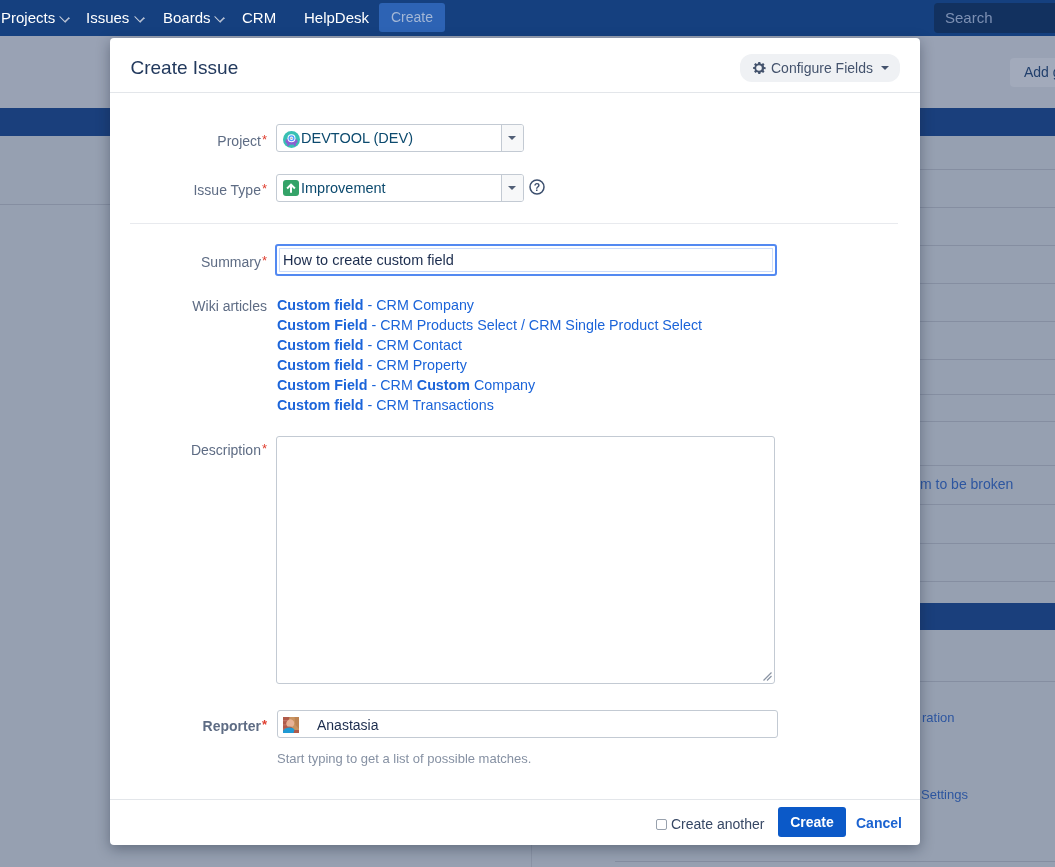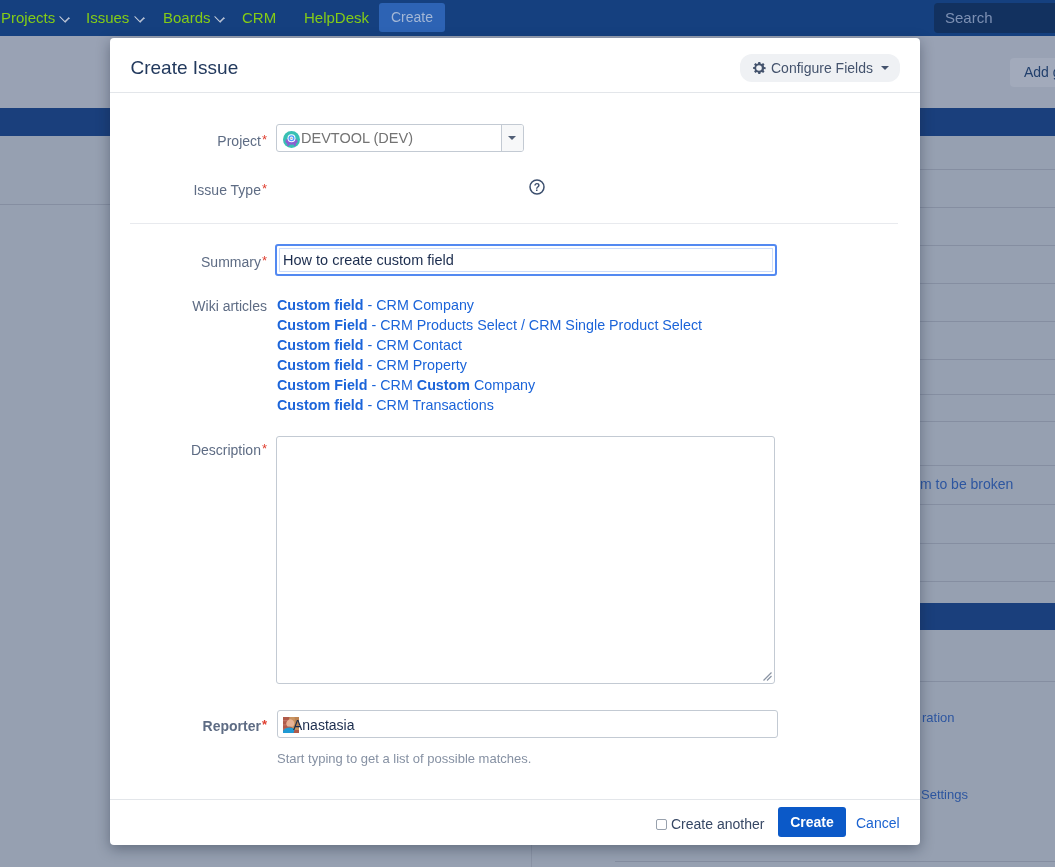--- a/index.html
+++ b/index.html
@@ -1,21 +1,21 @@
 <!DOCTYPE html>
 <html><head>
 <meta charset="utf-8">
 <style>
   html,body{margin:0;padding:0;}
   body{width:1055px;height:867px;overflow:hidden;position:relative;
        font-family:"Liberation Sans",sans-serif;background:#96a0b1;}
   .abs{position:absolute;}
   
   #navbar{left:0;top:0;width:1055px;height:36px;background:#15407f;}
-  .navitem{position:absolute;top:9px;font-size:15px;color:#84cc16;}
+  .navitem{position:absolute;top:9px;font-size:15px;color:#ffffff;}
   .caret{position:absolute;top:13px;width:7px;height:7px;
          border-right:2px solid #b7c1d3;border-bottom:2px solid #b7c1d3;
          transform:rotate(45deg) scale(1,0.8);border-radius:1px;}
   #navcreate{position:absolute;left:379px;top:3px;width:66px;height:29px;
              background:#2d63b4;border-radius:3px;color:#a3b7d6;font-size:14px;
              text-align:center;line-height:29px;}
   #navsearch{position:absolute;left:934px;top:3px;width:121px;height:30px;
              background:#12315f;border-radius:4px 0 0 4px;color:#7d90b3;
              font-size:15px;line-height:30px;padding-left:11px;box-sizing:border-box;}
   #band1{left:0;top:36px;width:1055px;height:72px;background:#99a2b4;}
@@ -37,47 +37,47 @@
        border-radius:12px;color:#44536d;font-size:14px;}
   #cfg .gtxt{position:absolute;left:31px;top:6px;}
   #cfg .ccaret{position:absolute;right:11px;top:12px;width:0;height:0;
         border-left:4px solid transparent;border-right:4px solid transparent;
         border-top:4px solid #44536d;}
   .hline{position:absolute;background:#e3e6ea;height:1px;}
   label.f{position:absolute;font-size:14px;color:#5e6c84;text-align:right;width:150px;left:7px;}
   label.f em{font-style:normal;color:#e03e2f;font-size:13px;vertical-align:2px;margin-left:1px;}
   .selbox{position:absolute;width:248px;height:28px;border:1px solid #c3cad3;
           border-radius:3px;background:#fff;box-sizing:border-box;}
-  .selbox .txt{position:absolute;left:24px;top:5px;font-size:14.5px;color:#737373;}
+  .selbox .txt{position:absolute;left:24px;top:5px;font-size:14.5px;color:#0c4a6e;}
   .selbtn{position:absolute;right:0;top:0;width:21px;height:26px;background:#f7f8f9;
           border-left:1px solid #c3cad3;border-radius:0 2px 2px 0;}
   .selbtn:after{content:"";position:absolute;left:6px;top:11px;width:0;height:0;
           border-left:4px solid transparent;border-right:4px solid transparent;
           border-top:4px solid #515f77;}
   #summary{left:165px;top:206px;width:486px;height:28px;border:2px solid #5389f1;
            border-radius:3px;font-size:14.5px;color:#1b2c4d;padding:0 6px;
            line-height:29px;background:#fff;box-sizing:content-box;
            box-shadow:inset 0 0 0 2px #fff, inset 0 0 0 3px #cdddfb;}
   .wikiline{position:absolute;left:167px;font-size:14.3px;line-height:20px;color:#1b64d9;white-space:nowrap;}
   .wikiline b{font-weight:bold;}
   #desc{left:166px;top:398px;width:499px;height:248px;border:1px solid #c3cad3;
         border-radius:3px;background:#fff;box-sizing:border-box;}
   #resizer{position:absolute;right:2px;bottom:2px;width:10px;height:10px;}
   #reporter{left:167px;top:672px;width:501px;height:28px;border:1px solid #c3cad3;
             border-radius:3px;background:#fff;box-sizing:border-box;}
-  #reporter .txt{position:absolute;left:15px;top:6px;font-size:14px;color:#1b2c4d;text-align:right;}
+  #reporter .txt{position:absolute;left:39px;top:6px;font-size:14px;color:#1b2c4d;text-align:right;}
   #helper{left:167px;top:713px;font-size:13px;color:#8691a3;}
   #footer-line{left:0px;top:761px;width:810px;}
   #chk{left:546px;top:781px;width:9px;height:9px;border:1px solid #98a1ad;
        border-radius:2px;background:#fff;}
   #chklbl{left:561px;top:778px;font-size:14px;color:#364764;}
   #createbtn{left:668px;top:769px;width:68px;height:30px;background:#0b59c8;
              border-radius:3px;color:#ffffff;font-size:14px;font-weight:bold;
              text-align:center;line-height:30px;}
-  #cancel{left:746px;top:777px;font-size:14px;color:#1b63d1;}
+  #cancel{left:746px;top:777px;font-size:14px;color:#1b63d1;font-weight:bold;}
 </style>
 </head>
 <body>
 
   <div class="abs" id="navbar">
     <span class="navitem" style="left:1px;">Projects</span>
     <span class="caret" style="left:60px;"></span>
     <span class="navitem" style="left:86px;">Issues</span>
     <span class="caret" style="left:135px;"></span>
     <span class="navitem" style="left:163px;">Boards</span>
@@ -131,20 +131,28 @@
         <rect x="4.2" y="12.6" width="1.9" height="2.4" fill="#8a5fd1"></rect>
         <rect x="10.9" y="12.6" width="1.9" height="2.4" fill="#8a5fd1"></rect>
         <circle cx="8.5" cy="7.2" r="4" fill="#ffffff"></circle>
         <circle cx="8.5" cy="7.2" r="2.4" fill="none" stroke="#4c9aff" stroke-width="1.3"></circle>
         <rect x="7.4" y="6.7" width="2.2" height="1" fill="#8c96a5"></rect>
       </svg>
       <span class="txt">DEVTOOL (DEV)</span>
       <span class="selbtn"></span>
     </div>
     <label class="f" style="top:143px;">Issue Type<em>*</em></label>
+    <div class="selbox" style="left:166px;top:136px;">
+      <svg style="position:absolute;left:6px;top:5px;" width="16" height="16" viewBox="0 0 16 16">
+        <rect width="16" height="16" rx="3" fill="#34a368"></rect>
+        <path d="M8 3.2 12.6 7.8 11.2 9.2 9 7 9 12.8 7 12.8 7 7 4.8 9.2 3.4 7.8z" fill="#fff"></path>
+      </svg>
+      <span class="txt">Improvement</span>
+      <span class="selbtn"></span>
+    </div>
     <svg style="position:absolute;left:419px;top:141px;" width="16" height="16" viewBox="0 0 16 16">
       <circle cx="8" cy="8" r="7" fill="none" stroke="#3c4f6e" stroke-width="1.5"></circle>
       <text x="8" y="11.8" font-size="10.5" font-family="Liberation Sans" fill="#3c4f6e" text-anchor="middle" font-weight="bold">?</text>
     </svg>
     <div class="hline" style="left:20px;top:185px;width:768px;background:#e8eaee;"></div>
 
     <label class="f" style="top:215px;">Summary<em>*</em></label>
     <div class="abs" id="summary">How to create custom field</div>
 
     <label class="f" style="top:260px;">Wiki articles</label>

